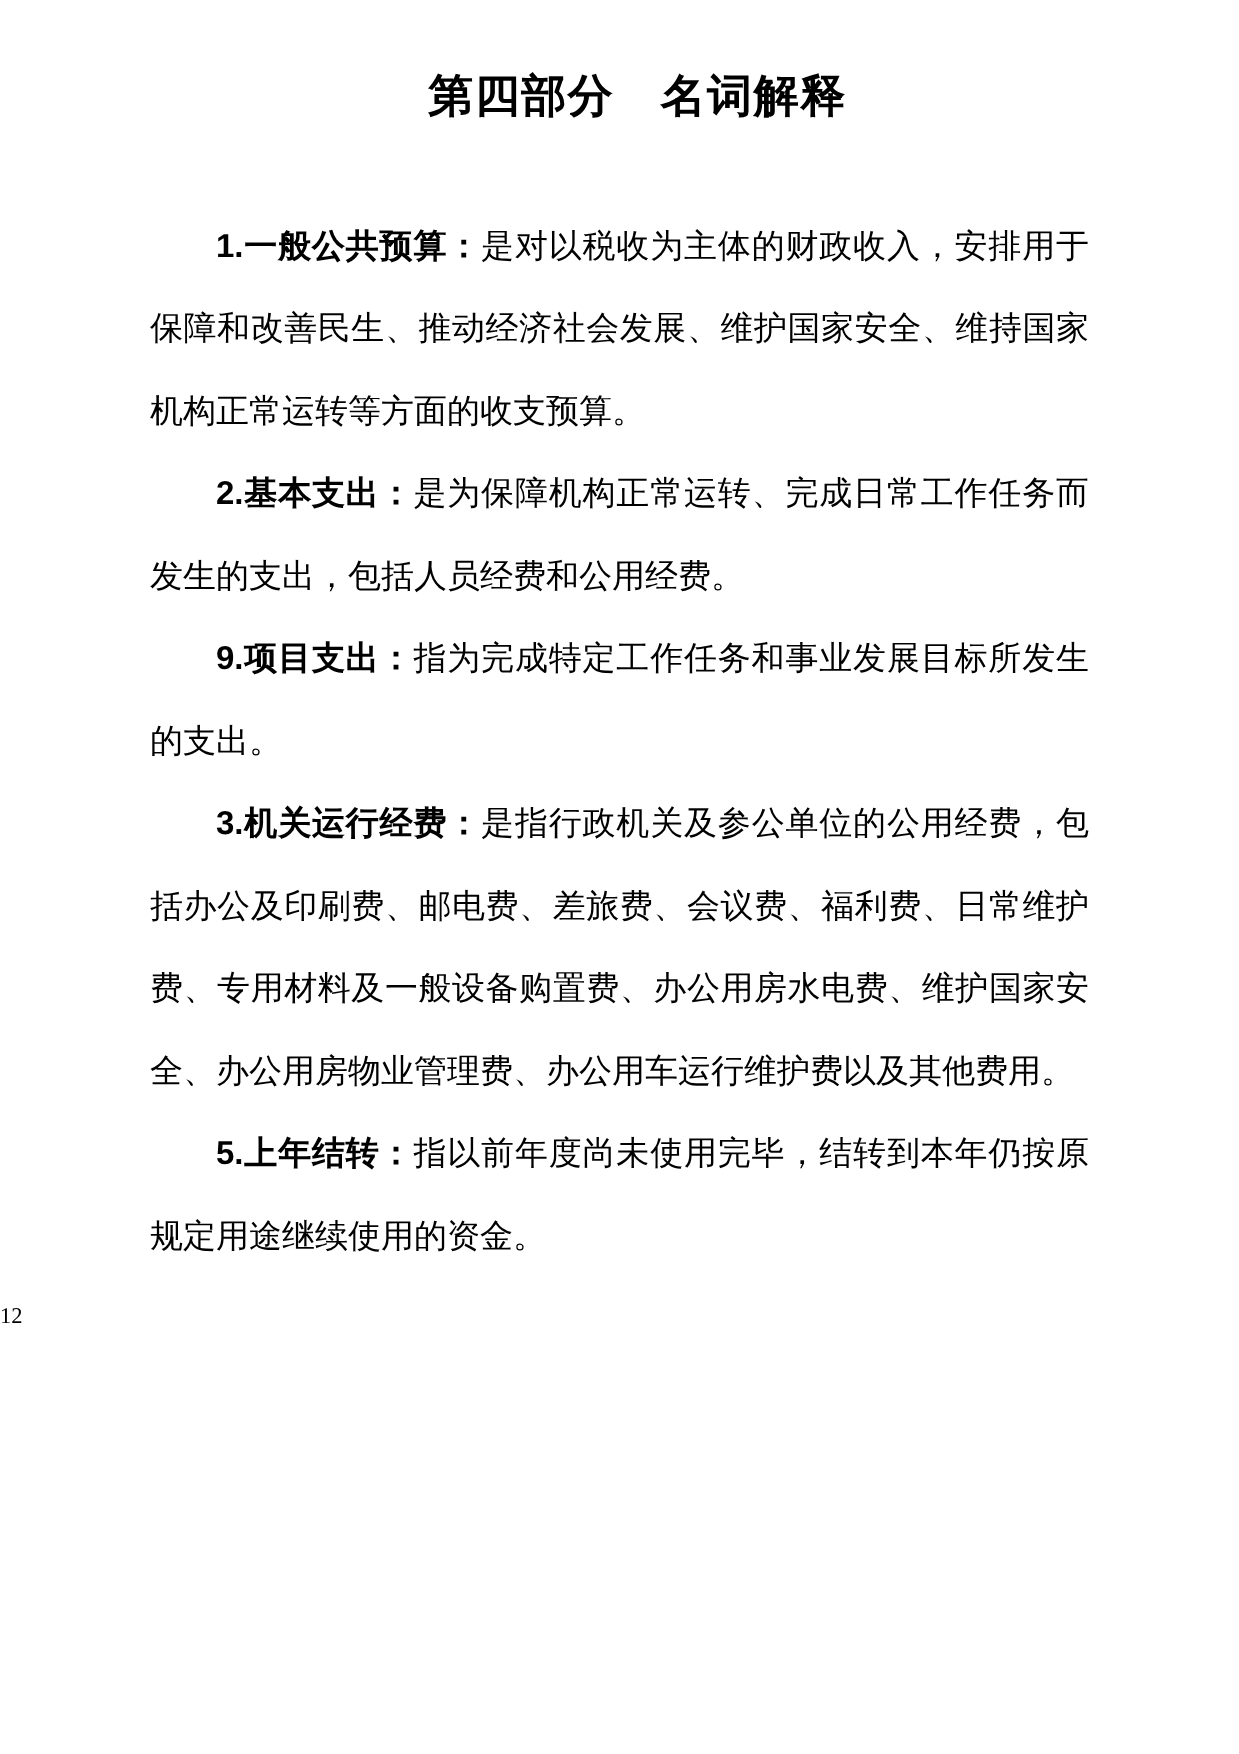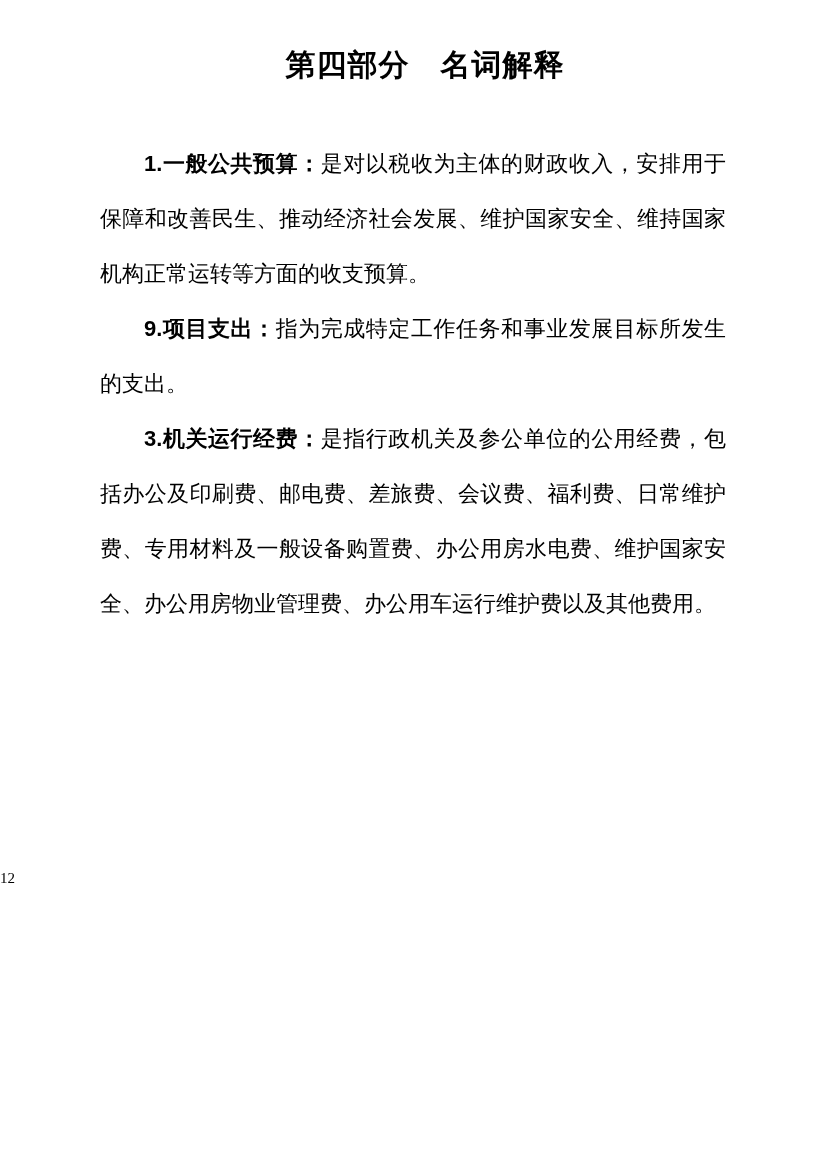--- a/index.html
+++ b/index.html
@@ -62,24 +62,26 @@
 <body>
 
 <div class="page">
 
   <h1 class="doc-title">第四部分　名词解释</h1>
 
   <div class="doc-body">
 
     <p class="para"><span class="term">1.一般公共预算：</span><span class="definition">是对以税收为主体的财政收入，安排用于保障和改善民生、推动经济社会发展、维护国家安全、维持国家机构正常运转等方面的收支预算。</span></p>
 
+    <p class="para"><span class="term">2.基本支出：</span><span class="definition">是为保障机构正常运转、完成日常工作任务而发生的支出，包括人员经费和公用经费。</span></p>
 
     <p class="para"><span class="term">9.项目支出：</span><span class="definition">指为完成特定工作任务和事业发展目标所发生的支出。</span></p>
 
     <p class="para"><span class="term">3.机关运行经费：</span><span class="definition">是指行政机关及参公单位的公用经费，包括办公及印刷费、邮电费、差旅费、会议费、福利费、日常维护费、专用材料及一般设备购置费、办公用房水电费、维护国家安全、办公用房物业管理费、办公用车运行维护费以及其他费用。</span></p>
 
+    <p class="para"><span class="term">5.上年结转：</span><span class="definition">指以前年度尚未使用完毕，结转到本年仍按原规定用途继续使用的资金。</span></p>
 
 
   </div>
 
   <div class="page-number">12</div>
 
 </div>
 
 </body></html>

